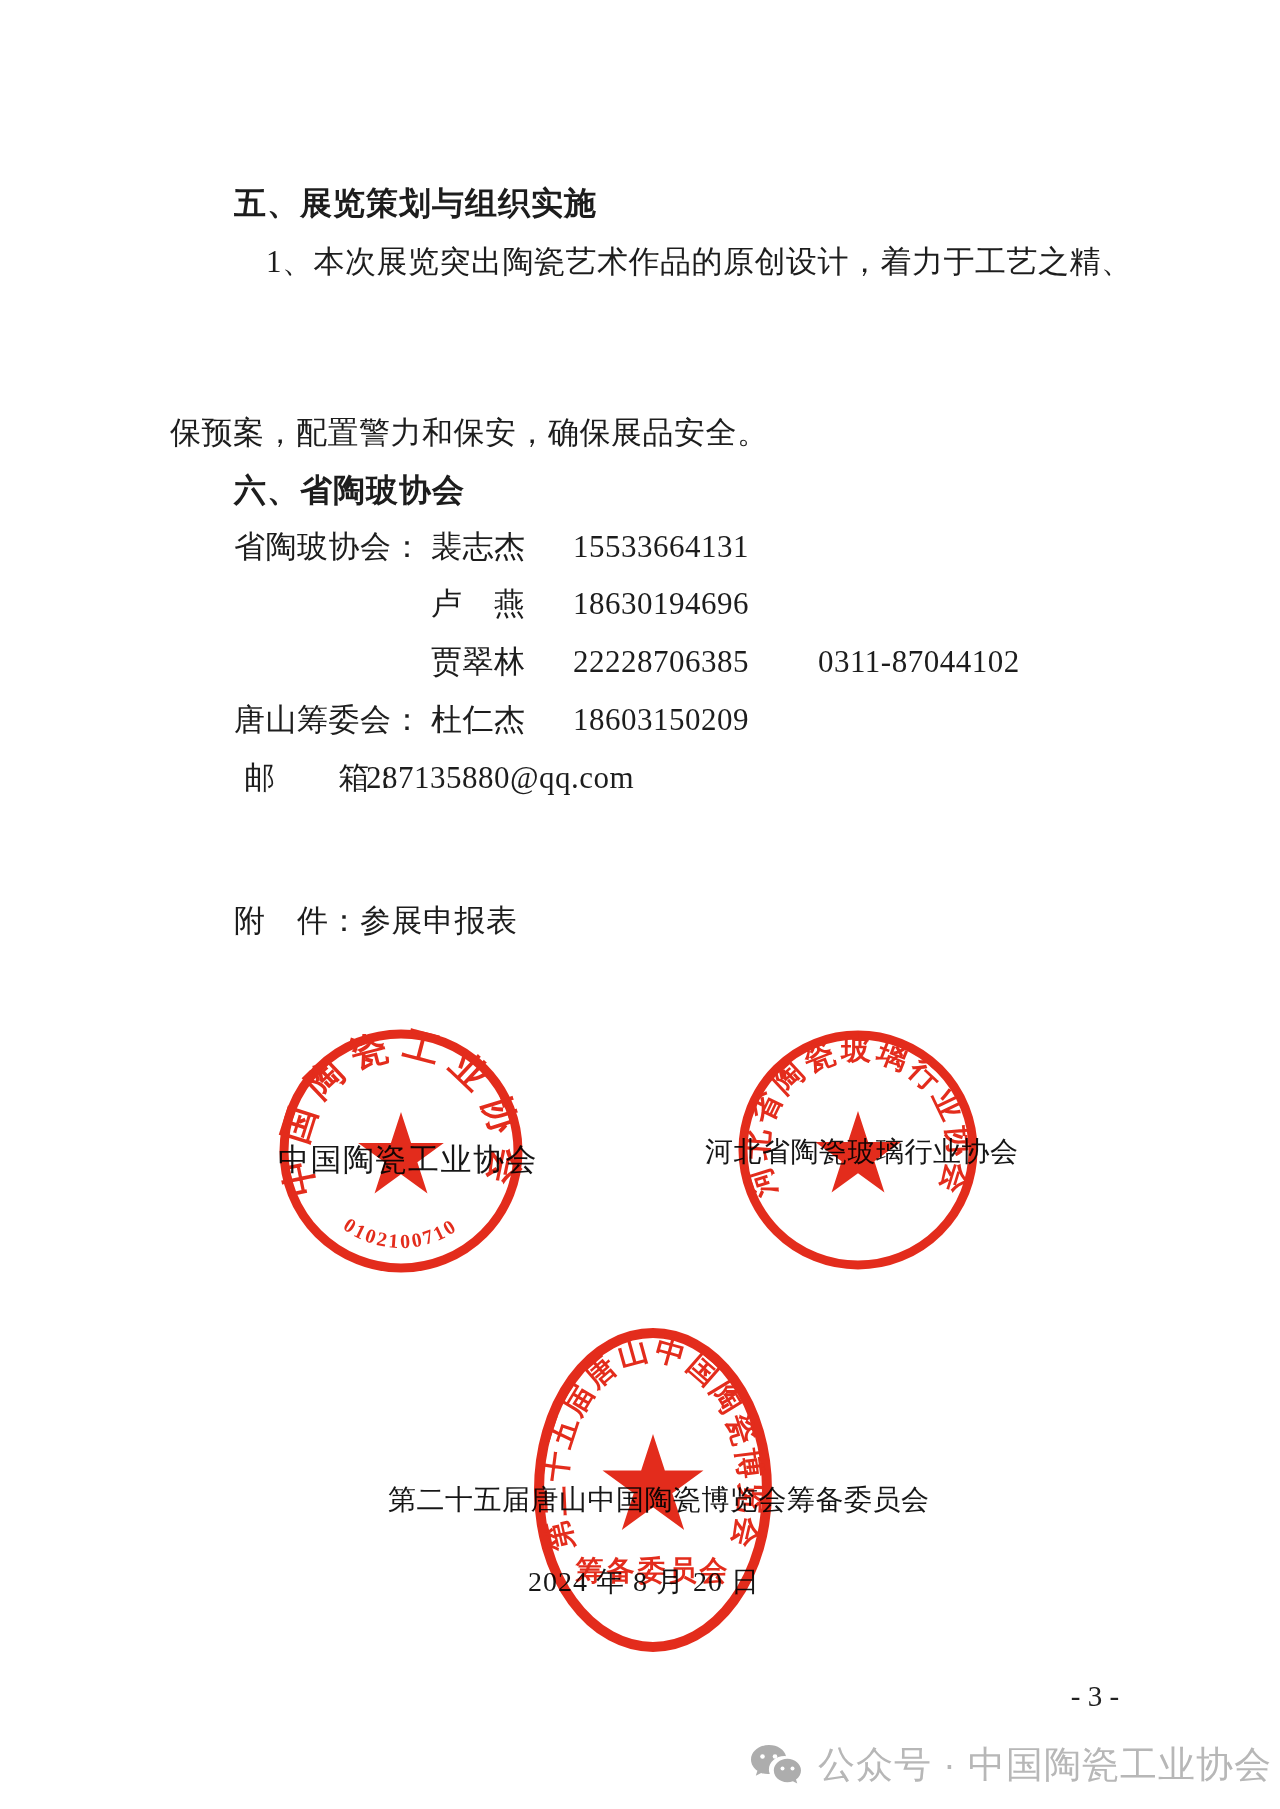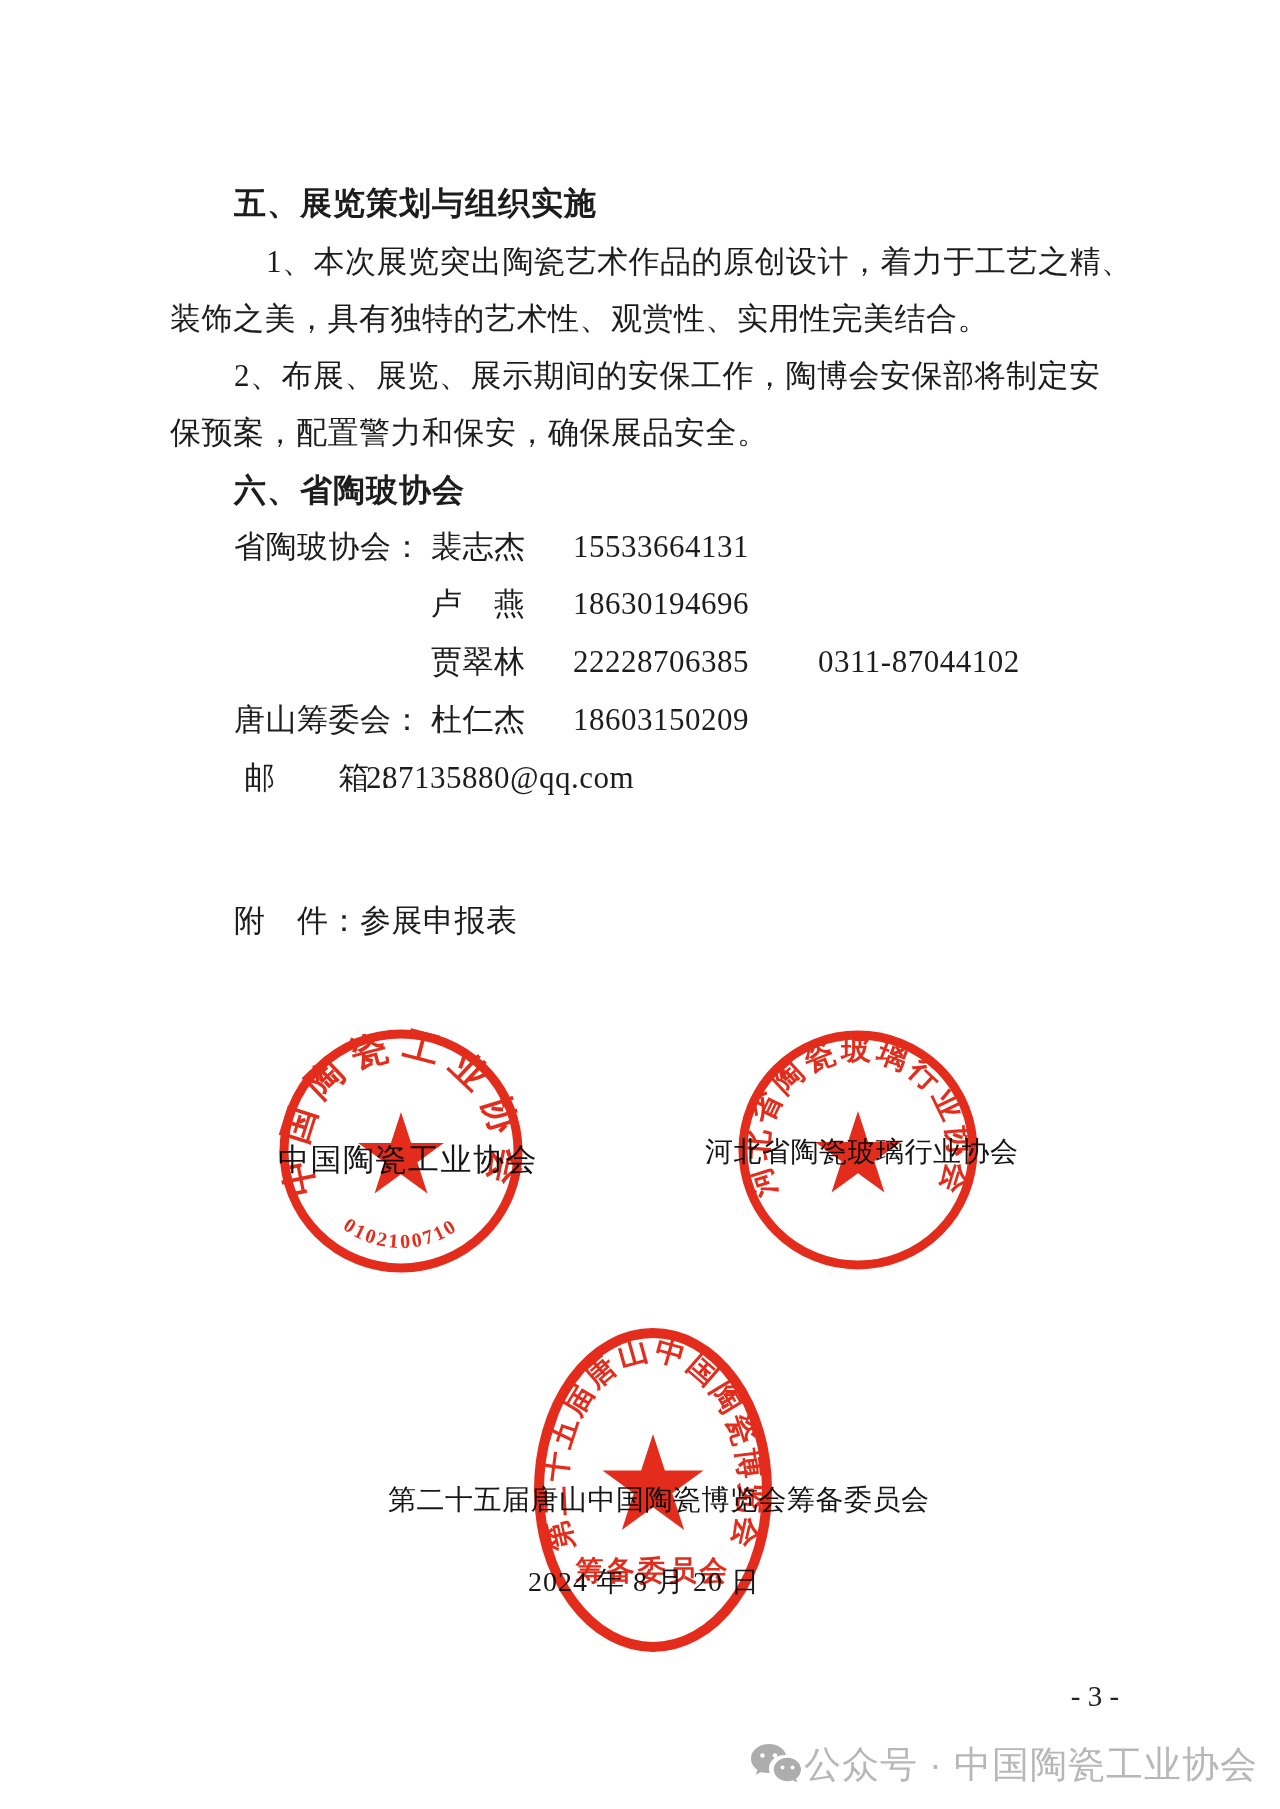--- a/index.html
+++ b/index.html
@@ -20,38 +20,36 @@
     white-space:pre;
     color:#1d1d1d;
   }
   .bold{font-weight:700;font-size:32px;letter-spacing:1px;}
   .num{font-family:"Liberation Serif","DejaVu Serif",serif;}
   .seal{position:absolute;mix-blend-mode:multiply;opacity:0.95;}
   .sealtext{font-family:"Liberation Serif","DejaVu Serif",serif;font-weight:700;}
   .overlayline{position:absolute;white-space:pre;color:#161616;}
   .footer{
     position:absolute;top:1740px;left:748px;
-    display:flex;gap:0;
+    display:flex;align-items:center;gap:14px;
     color:#b7b7b7;font-size:37px;letter-spacing:1px;white-space:pre;
     font-family:"Liberation Sans","DejaVu Sans",sans-serif;
   }
   .pagenum{
     position:absolute;top:1680px;left:1030px;width:130px;
     text-align:center;font-size:29px;color:#222;
   }
 </style>
 </head>
 <body>
 
 <div class="page">
 
   <div class="tline bold" style="top:183px;left:234px;">五、展览策划与组织实施</div>
   <div class="tline" style="top:242px;left:234px;margin-left:32px;">1、本次展览突出陶瓷艺术作品的原创设计，着力于工艺之精、</div>
-  <div class="tline" style="top:299px;left:170px;">装饰之美，具有独特的艺术性、观赏性、实用性完美结合。</div>
-  <div class="tline" style="top:356px;left:234px;">2、布展、展览、展示期间的安保工作，陶博会安保部将制定安</div>
   <div class="tline" style="top:413px;left:170px;">保预案，配置警力和保安，确保展品安全。</div>
 
   <div class="tline bold" style="top:470px;left:234px;">六、省陶玻协会</div>
 
   <div>
     <span class="tline" style="top:527px;left:234px;">省陶玻协会：</span>
     <span class="tline" style="top:527px;left:431px;">裴志杰</span>
     <span class="tline num" style="top:527px;left:573px;">15533664131</span>
   </div>
   <div>

